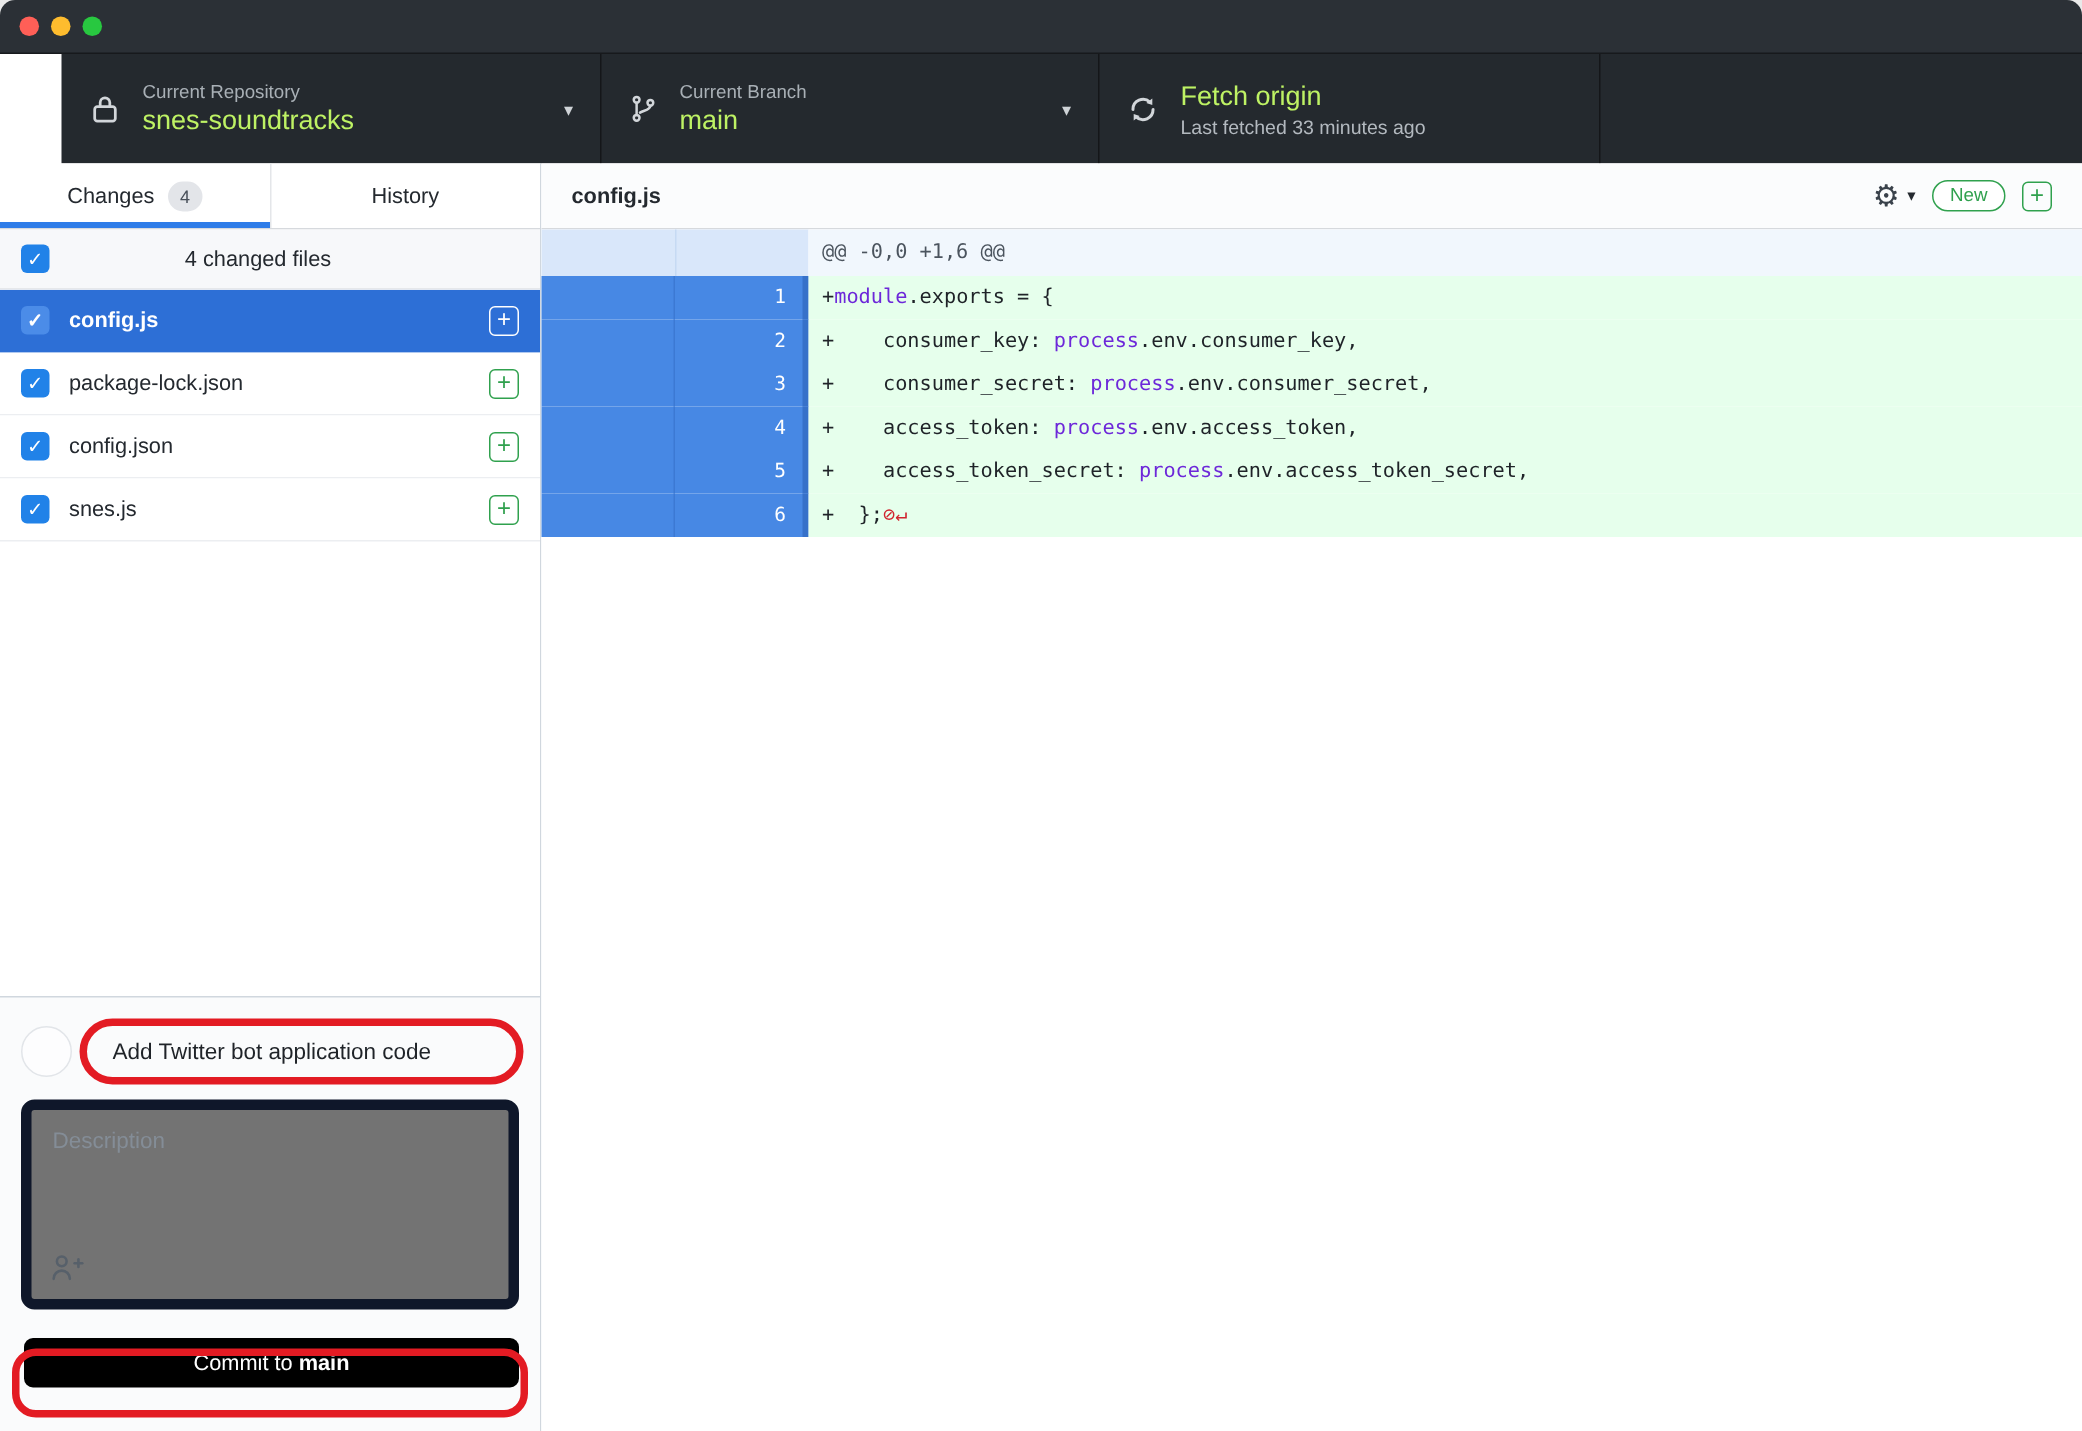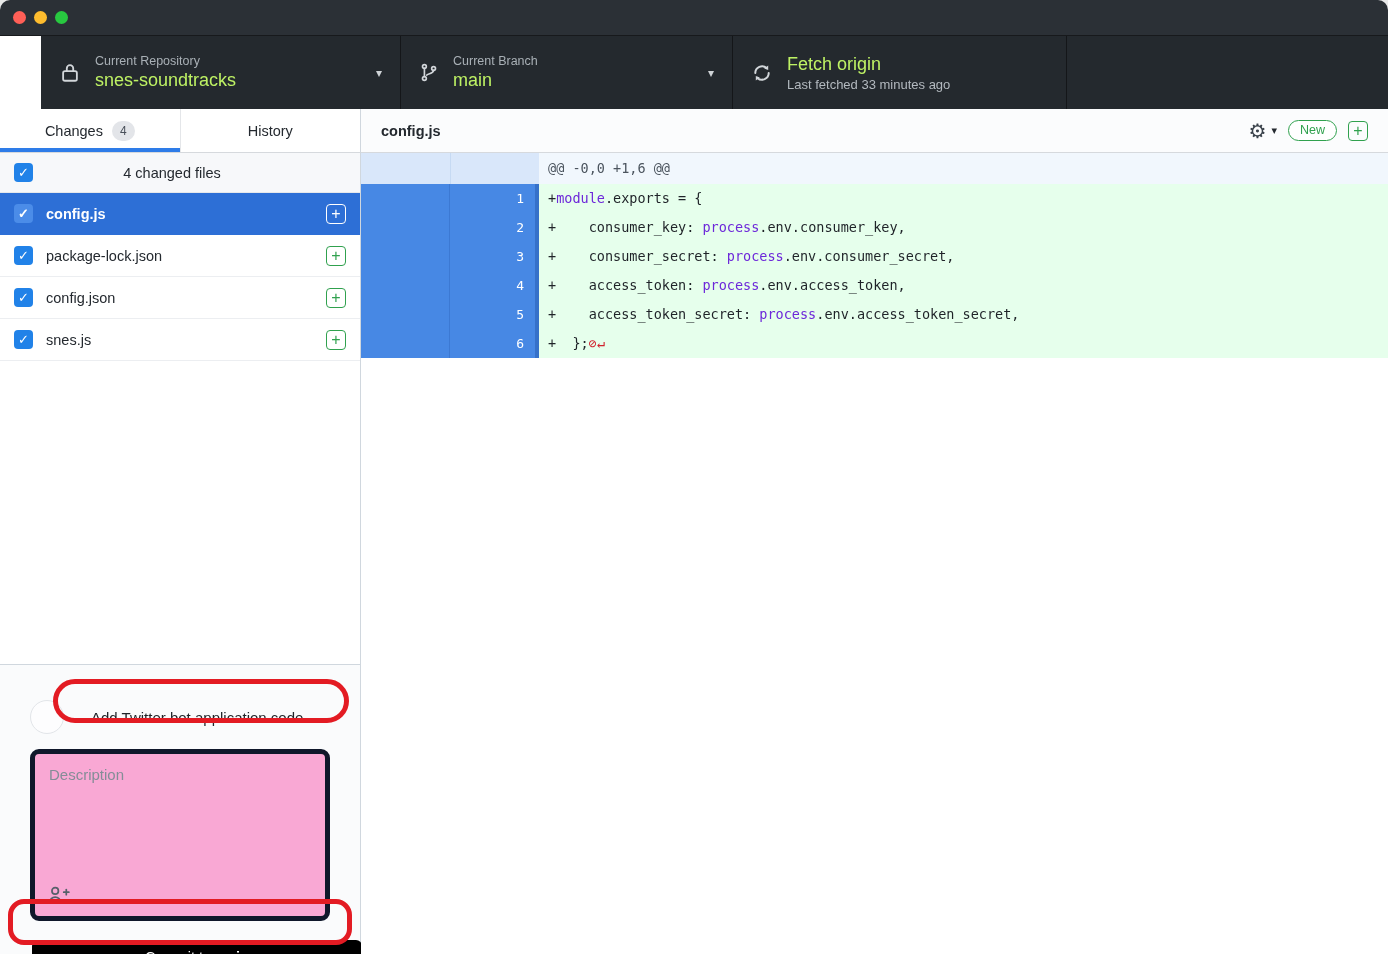--- a/index.html
+++ b/index.html
@@ -54,26 +54,26 @@
   .file-row { height:42px; display:flex; align-items:center; gap:13px; padding:0 14px;
               border-bottom:1px solid #eceef1; font-size:14.5px; color:#24292f; background:#fff; }
   .plus-btn { margin-left:auto; width:20px; height:20px; border:1.5px solid #30a14e; border-radius:4px;
               color:#30a14e; display:flex; align-items:center; justify-content:center;
               font-size:16px; line-height:1; font-weight:400; background:transparent; }
   .file-row.selected { background:#2d6fd6; color:#fff; border-bottom-color:#2d6fd6; font-weight:600; }
   .file-row.selected .cbx { background:#4b8ce8; }
   .file-row.selected .plus-btn { border-color:#fff; color:#fff; }
 
   
-  .commit-area { flex:none; height:290px; border-top:1px solid #d0d7de; background:#fafbfc; padding:30px; }
+  .commit-area { flex:none; height:290px; border-top:1px solid #d0d7de; background:#fafbfc; padding:14px; }
   .summary-row { display:flex; align-items:center; gap:15px; height:44px; margin-bottom:10px; }
   .avatar { width:34px; height:34px; border-radius:50%; background:#fdfdfe; border:1px solid #e2e5e9; flex:none; }
   .summary-input { flex:1; border:none; background:transparent; font-family:"Liberation Sans", sans-serif;
                    font-size:15px; color:#1f2328; padding:0 12px; height:32px; outline:none; }
-  .desc-box { position:relative; background:#f9a8d4; border:5px solid #0f172a; border-radius:9px; height:172px; }
+  .desc-box { position:relative; background:#737373; border:7px solid #0f172a; border-radius:9px; height:140px; }
   .desc-box textarea { width:100%; height:112px; border:none; resize:none; outline:none; background:transparent;
                        font-family:"Liberation Sans", sans-serif; font-size:15px; color:#1f2328;
                        padding:12px 14px; border-radius:9px; }
   .desc-box textarea::placeholder, .summary-input::placeholder { color:#848d97; }
   .coauthor-btn { position:absolute; left:12px; bottom:9px; color:#57606a; background:none; border:none; display:flex; }
   .commit-btn { display:block; margin:19px 2px 0; width:330px; height:33px; background:#000000; color:#fff;
                 border:none; border-radius:6px; font-family:"Liberation Sans", sans-serif; font-size:14.5px; }
   .commit-btn b { font-weight:700; }
 
   

